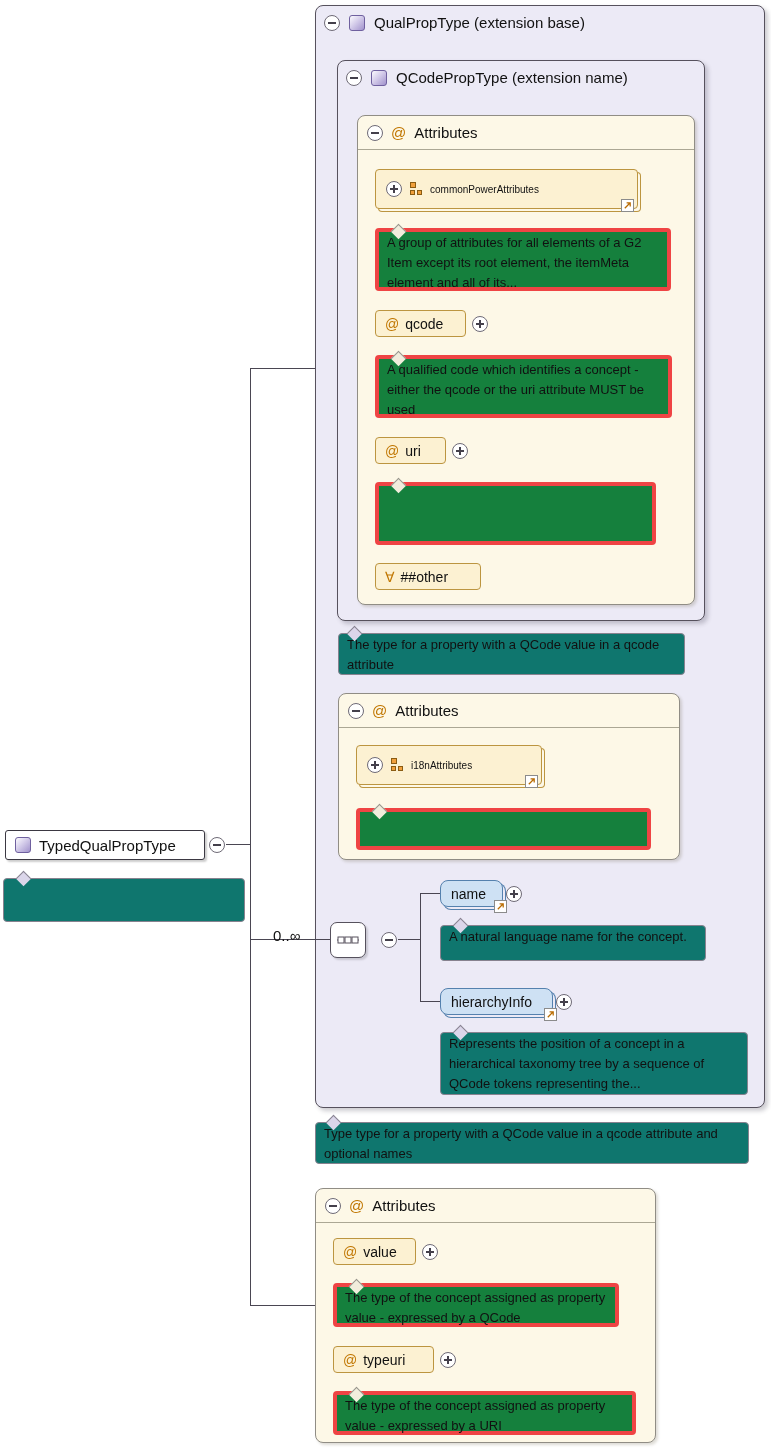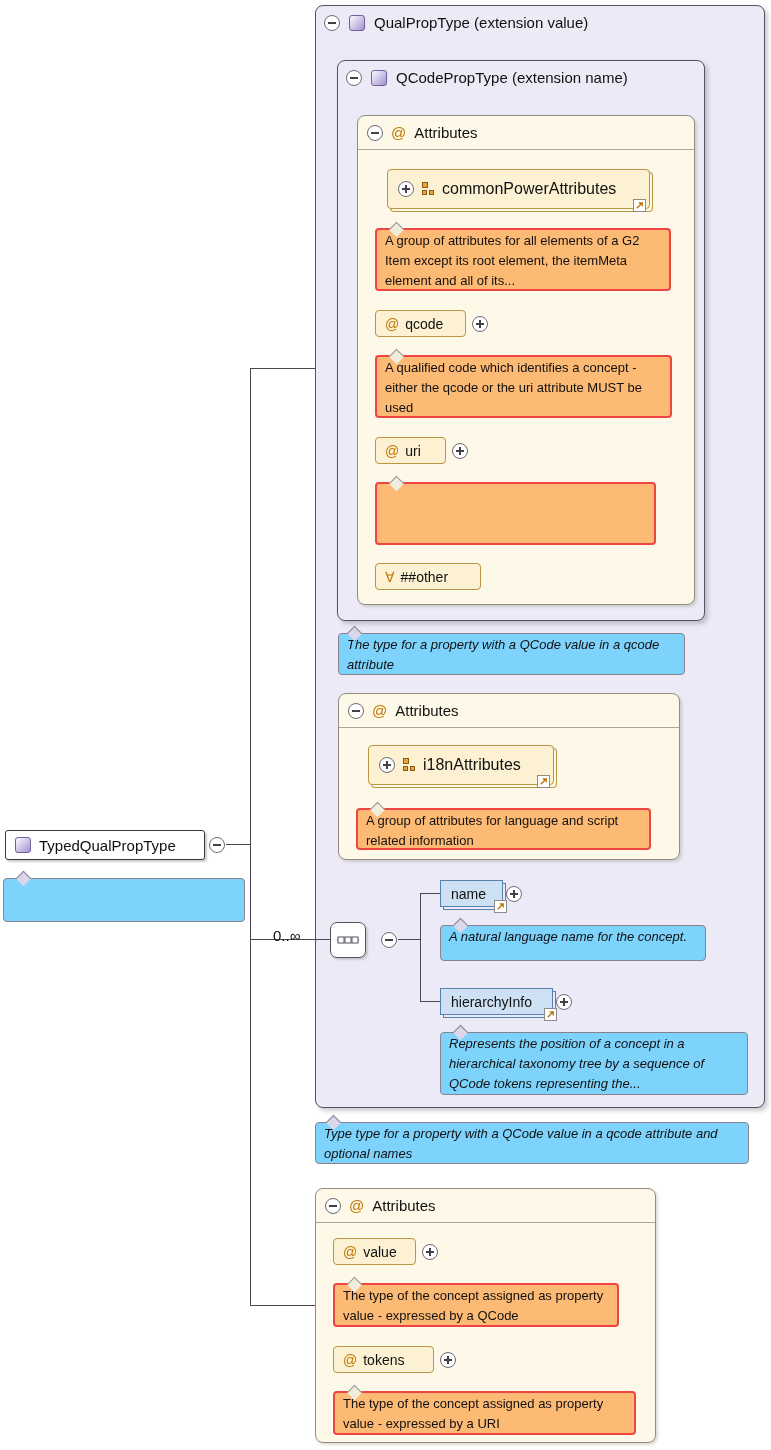--- a/index.html
+++ b/index.html
@@ -18,35 +18,35 @@
   .circle.plus::after { content:""; position:absolute; top:3px; bottom:3px; left:50%; margin-left:-1px; border-left:2px solid #44404B; }
   .circle.abs { position:absolute; }
 
   .sq-icon { width:16px; height:16px; flex:none; border:1px solid #6F609F; border-radius:3px; background:linear-gradient(135deg,#FCFBFE 0%,#D4CCEA 45%,#A192CC 100%); }
 
   .at { color:#C07600; font-size:14px; }
   .hdr-at { color:#C07600; font-size:15px; }
   .any-sym { color:#C07600; font-size:14px; }
 
   .attr-box { position:absolute; height:27px; display:flex; align-items:center; gap:6px; padding:0 9px; background:#FCF1D2; border:1px solid #BC9540; border-radius:4px; font-size:14px; }
-  .group-box { position:absolute; height:40px; display:flex; align-items:center; gap:7px; padding:0 10px; background:#FCF1D2; border:1px solid #BC9540; border-radius:4px; font-size:16px; box-shadow:3px 3px 0 -1px #FDF8E7, 3px 3px 0 0 #BC9540;margin-left:12px; }
-  .elem-box { position:absolute; height:27px; display:flex; align-items:center; padding:0 10px; background:#CEE1F4; border:1px solid #5581AE; border-radius:0; font-size:14px; box-shadow:3px 3px 0 -1px #ECEAF6, 3px 3px 0 0 #5581AE; }
+  .group-box { position:absolute; height:40px; display:flex; align-items:center; gap:7px; padding:0 10px; background:#FCF1D2; border:1px solid #BC9540; border-radius:4px; font-size:10px; box-shadow:3px 3px 0 -1px #FDF8E7, 3px 3px 0 0 #BC9540; }
+  .elem-box { position:absolute; height:27px; display:flex; align-items:center; padding:0 10px; background:#CEE1F4; border:1px solid #5581AE; border-radius:8px; font-size:14px; box-shadow:3px 3px 0 -1px #ECEAF6, 3px 3px 0 0 #5581AE; }
 
   .grid-icon { position:relative; width:14px; height:14px; flex:none; }
   .grid-icon i { position:absolute; background:#F0A03C; border:1px solid #8A5C12; }
   .grid-icon i:nth-child(1){ left:1px; top:0; width:6px; height:6px; }
   .grid-icon i:nth-child(2){ left:1px; top:8px; width:5px; height:5px; }
   .grid-icon i:nth-child(3){ left:8px; top:8px; width:5px; height:5px; }
 
   .link-icon { position:absolute; width:13px; height:13px; background:#fff; border:1px solid #8B8B8B; display:flex; align-items:center; justify-content:center; }
   .link-icon svg { width:9px; height:9px; display:block; }
 
   .doc { position:absolute; border-radius:4px; font-size:13px; line-height:20px; padding:1px 8px; }
-  .doc-purple { background:#7dd3fc; border:1px solid #87828F;font-style:italic; }
-  .doc-beige { background:#fdba74; border:2px solid #ef4444; }
+  .doc-purple { background:#0f766e; border:1px solid #87828F; }
+  .doc-beige { background:#15803d; border:4px solid #ef4444; }
   .tail { position:absolute; width:11px; height:11px; top:-6.5px; left:14px; transform:rotate(45deg); }
   .doc-purple > .tail { background:#DBD6EA; border-left:1px solid #87828F; border-top:1px solid #87828F; }
   .doc-beige > .tail { background:#F1EDDC; border-left:1px solid #97948B; border-top:1px solid #97948B; }
 
   .type-box { position:absolute; height:30px; display:flex; align-items:center; gap:8px; padding:0 9px; background:#fff; border:1px solid #3B3842; border-radius:3px; font-size:15px; box-shadow:2px 2px 2px rgba(0,0,0,.2); }
 
   .seq-box { position:absolute; width:36px; height:36px; background:#fff; border:1px solid #56515D; border-radius:7px; box-shadow:2px 2px 2px rgba(0,0,0,.15); display:flex; align-items:center; justify-content:center; }
   .seq-box svg { width:26px; height:26px; display:block; }
 
   .occ { position:absolute; font-size:15px; }
@@ -57,21 +57,21 @@
 </style>
 </head>
 <body>
 
 <div class="canvas">
 
   <div class="panel" style="left:315px;top:5px;width:450px;height:1103px">
     <div class="panel-header">
       <span class="circle"></span>
       <span class="sq-icon"></span>
-      <span>QualPropType (extension value)</span>
+      <span>QualPropType (extension base)</span>
     </div>
   </div>
 
   <div class="panel" style="left:337px;top:60px;width:368px;height:561px">
     <div class="panel-header">
       <span class="circle"></span>
       <span class="sq-icon"></span>
       <span>QCodePropType (extension name)</span>
     </div>
   </div>
@@ -167,21 +167,20 @@
       </span>
     <span>i18nAttributes</span>
     <span class="link-icon" style="right:3px;bottom:-4px">
       <svg viewBox="0 0 10 10">
           <path d="M2 8 L8 2 M4 2 H8 V6" stroke="#B96B00" stroke-width="1.4" fill="none"></path>
         </svg>
     </span>
   </div>
   <div class="doc doc-beige" style="left:356px;top:808px;width:295px;height:42px">
     <div class="tail"></div>
-    <span>A group of attributes for language and script related information</span>
   </div>
 
   <span class="occ" style="left:273px;top:927px">0..∞</span>
   <div class="seq-box" style="left:330px;top:922px">
     <svg viewBox="0 0 26 26">
       <line x1="2" y1="13" x2="24" y2="13" stroke="#56515D" stroke-width="1" stroke-dasharray="2 2"></line>
       <rect x="3" y="10" width="6" height="6" fill="#fff" stroke="#56515D"></rect>
       <rect x="10" y="10" width="6" height="6" fill="#fff" stroke="#56515D"></rect>
       <rect x="17" y="10" width="6" height="6" fill="#fff" stroke="#56515D"></rect>
     </svg>
@@ -226,21 +225,21 @@
     <span>value</span>
   </div>
   <span class="circle plus abs" style="left:422px;top:1244px"></span>
   <div class="doc doc-beige" style="left:333px;top:1283px;width:286px;height:44px">
     <div class="tail"></div>
     <span>The type of the concept assigned as property value - expressed by a QCode</span>
   </div>
 
   <div class="attr-box" style="left:333px;top:1346px;width:101px">
     <span class="at">@</span>
-    <span>tokens</span>
+    <span>typeuri</span>
   </div>
   <span class="circle plus abs" style="left:440px;top:1352px"></span>
   <div class="doc doc-beige" style="left:333px;top:1391px;width:303px;height:44px">
     <div class="tail"></div>
     <span>The type of the concept assigned as property value - expressed by a URI</span>
   </div>
 
   <div class="type-box" style="left:5px;top:830px;width:200px">
     <span class="sq-icon"></span>
     <span>TypedQualPropType</span>

